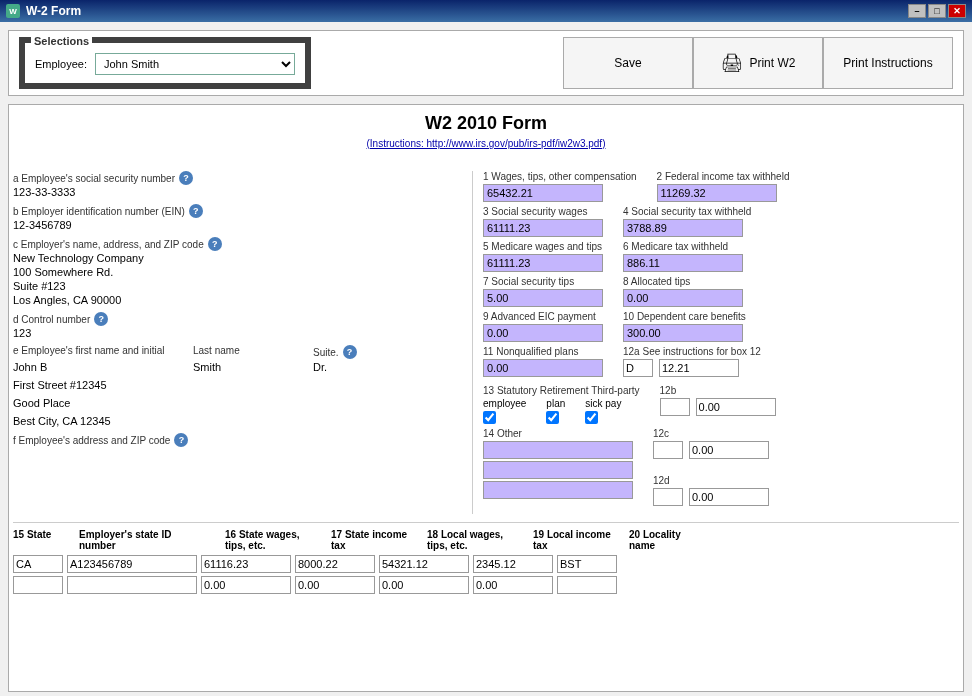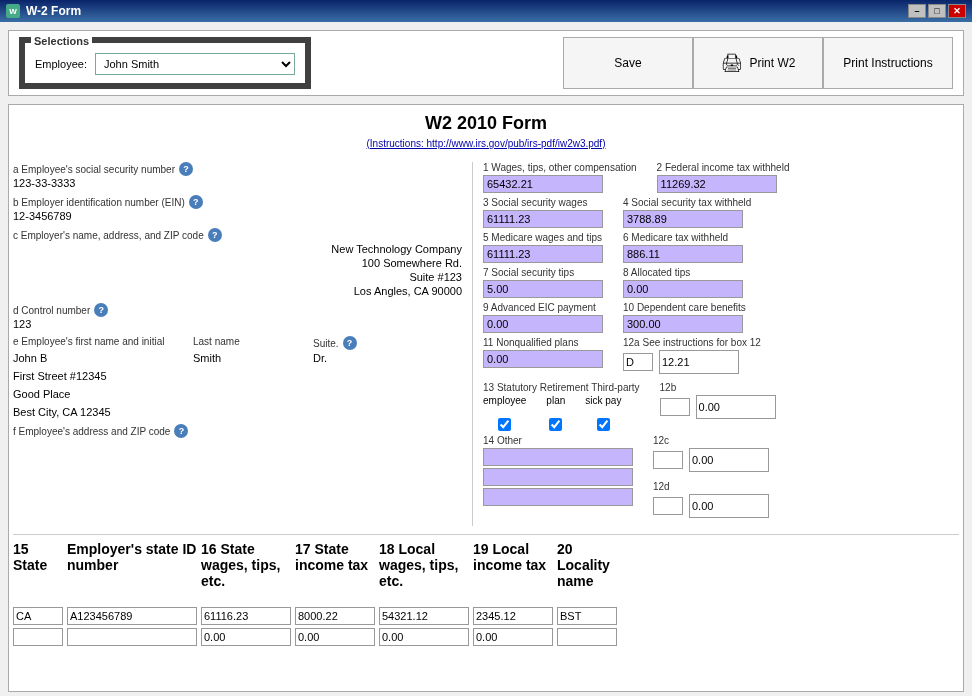--- a/index.html
+++ b/index.html
@@ -98,21 +98,21 @@
     .form-title {
       text-align: center;
       font-size: 18px;
       font-weight: bold;
       margin-bottom: 4px;
     }
     .form-instructions {
       text-align: center;
       font-size: 10px;
       color: #00a;
-      margin-bottom: 13px;
+      margin-bottom: 22px;
       text-decoration: underline;
       cursor: pointer;
     }
     .form-body {
       display: flex;
       gap: 0;
     }
     .left-col {
       flex: 0 0 460px;
       padding-right: 10px;
@@ -157,37 +157,37 @@
       display: flex;
       gap: 20px;
       margin-bottom: 4px;
       align-items: flex-start;
     }
     .right-field { flex: 0 0 auto; }
     .right-field-label {
       font-size: 10px; color: #333;
       margin-bottom: 2px;
     }
-    .checkbox-cell { display: flex; flex-direction: column; align-items: center; font-size: 10px; gap: 12px; }
+    .checkbox-cell { display: flex; flex-direction: column; align-items: flex-start; font-size: 10px; gap: 2px; }
     .bottom-table { margin-top: 8px; border-top: 1px solid #ccc; padding-top: 6px; }
-    .bottom-table-header { display: flex; gap: 4px; font-size: 14px; font-weight: bold; margin-bottom: 18px; }
+    .bottom-table-header { display: flex; gap: 16px; font-size: 10px; font-weight: bold; margin-bottom: 4px; }
     .bottom-table-row { display: flex; gap: 4px; margin-bottom: 3px; }
     .bt-cell-15 { flex: 0 0 50px; }
     .bt-cell-id { flex: 0 0 130px; }
     .bt-cell-16 { flex: 0 0 90px; }
     .bt-cell-17 { flex: 0 0 80px; }
     .bt-cell-18 { flex: 0 0 90px; }
     .bt-cell-19 { flex: 0 0 80px; }
     .bt-cell-20 { flex: 0 0 60px; }
     .bt-input { width: 100%; height: 18px; border: 1px solid #999; font-size: 11px; padding: 0 2px; }
     .name-row { display: flex; gap: 20px; }
-    .address-multiline .field-value { margin-bottom: 2px; text-align: right; }
+    .address-multiline .field-value { margin-bottom: 2px; }
     .box12-area { display: flex; gap: 6px; align-items: center; margin-bottom: 4px; }
     .box12-letter { width: 30px; height: 18px; border: 1px solid #999; font-size: 11px; padding: 0 2px; }
-    .box12-val { width: 80px; height: 24px; border: 1px solid #999; font-size: 11px; padding: 0 2px; }
+    .box12-val { width: 80px; height: 18px; border: 1px solid #999; font-size: 11px; padding: 0 2px; }
     .statutory-group { display: flex; gap: 20px; }
   </style>
 </head>
 <body>
 
 <div class="title-bar">
   <div class="title-bar-left">
     <div class="title-bar-icon">W</div>
     <span>W-2 Form</span>
   </div>
@@ -418,21 +418,21 @@
 
         <div class="right-row">
           <div class="right-field">
             <div class="right-field-label">14 Other</div>
             <div style="display:flex; flex-direction:column; gap:2px;">
               <input class="form-input form-input-wide" type="text" style="">
               <input class="form-input form-input-wide" type="text" style="">
               <input class="form-input form-input-wide" type="text" style="">
             </div>
           </div>
-          <div style="display:flex; flex-direction:column; gap:5px;">
+          <div style="display:flex; flex-direction:column; gap:12px;">
             <div class="right-field">
               <div class="right-field-label">12c</div>
               <div class="box12-area">
                 <input class="box12-letter" type="text" value="" style="">
                 <input class="box12-val" type="text" value="0.00" style="">
               </div>
             </div>
             <div class="right-field">
               <div class="right-field-label">12d</div>
               <div class="box12-area">

